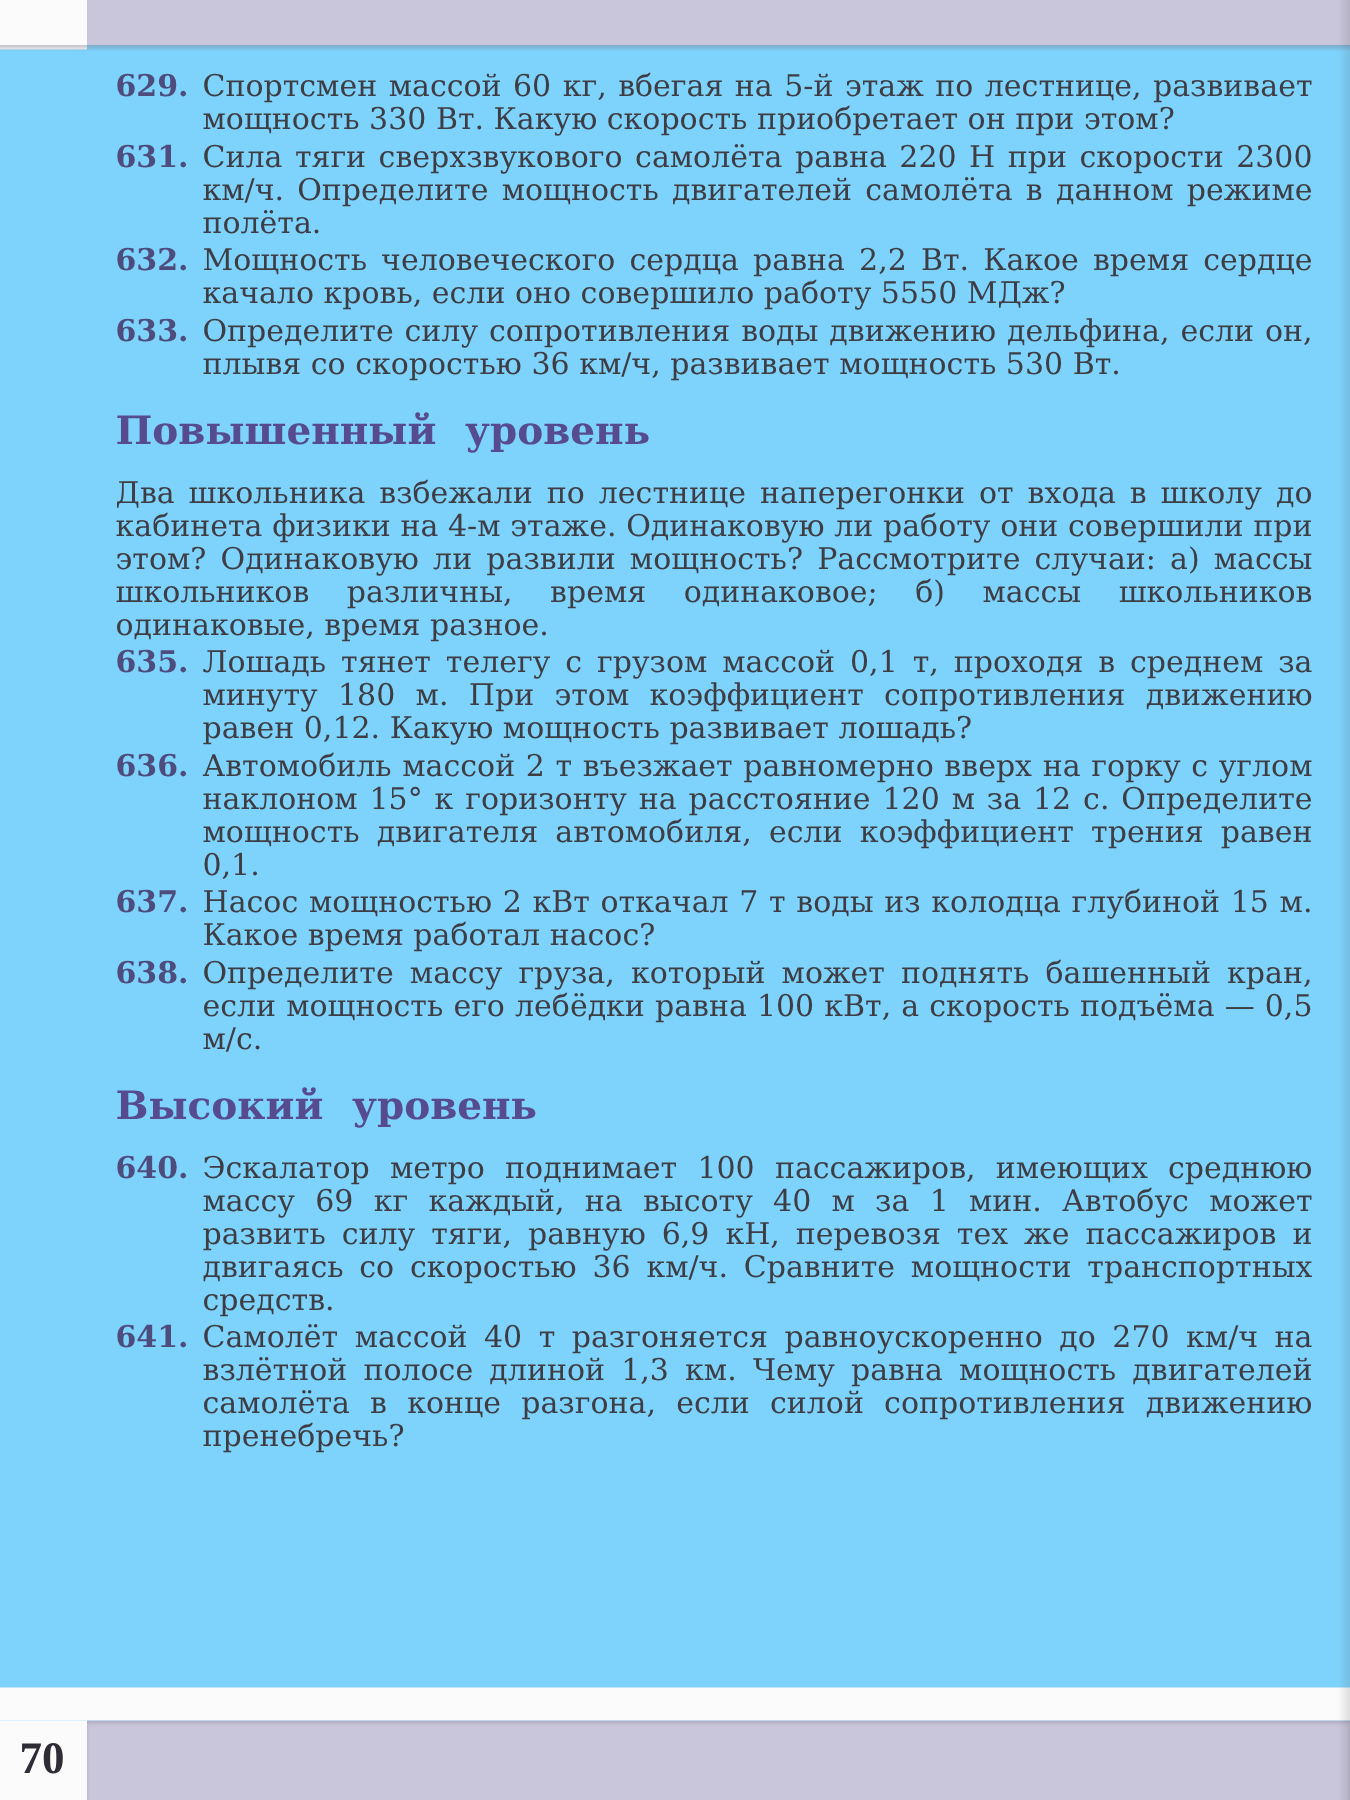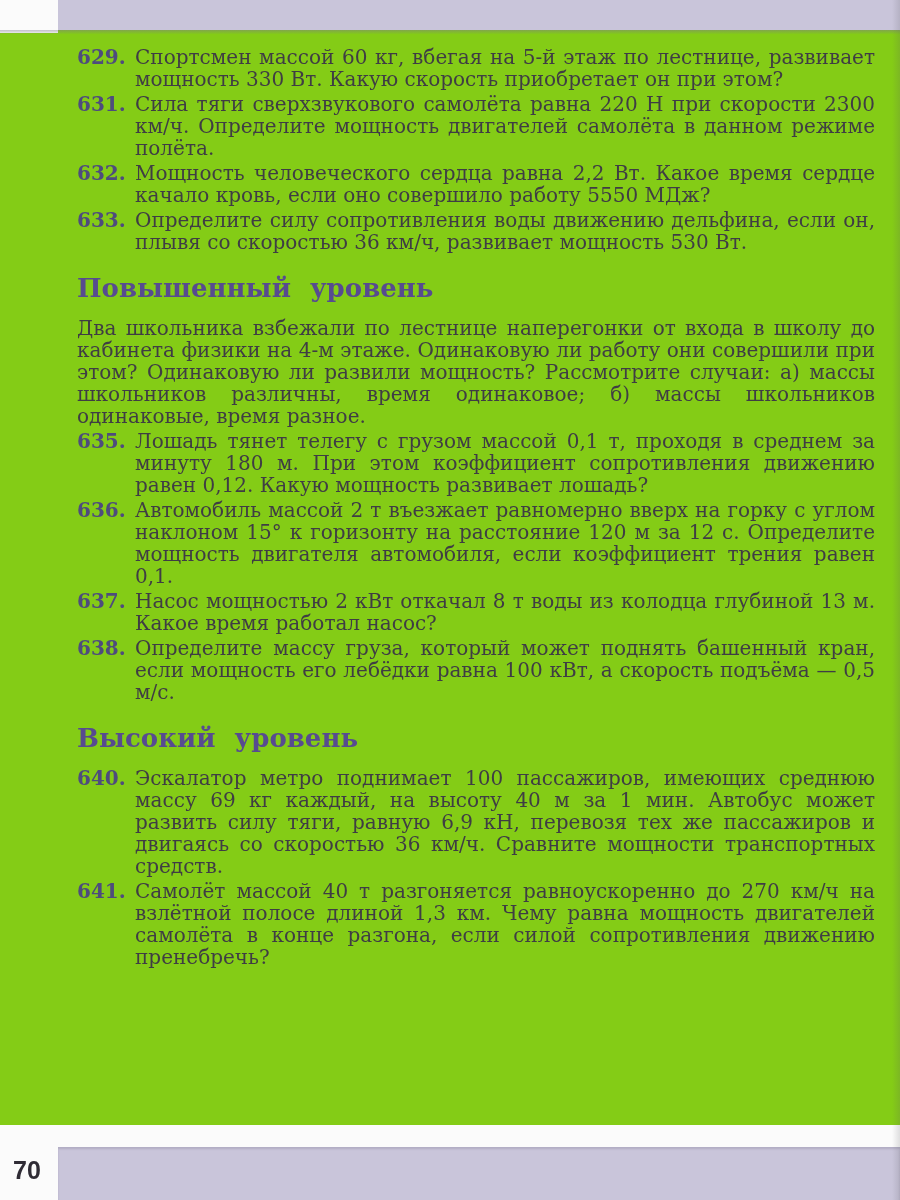--- a/index.html
+++ b/index.html
@@ -1,21 +1,21 @@
 <!DOCTYPE html>
 <html lang="ru" style="--accent-bar: #c9c5da; --problem-number: #4e4c7d; --heading: #574b90; --body-text: #3f3d44; --page-number: #2f2c35;"><head>
 <meta charset="utf-8">
 <style>
   html, body { margin: 0; padding: 0; background: #e8e8e8; }
   .page {
     position: relative;
     width: 900px;
     height: 1200px;
     margin: 0 auto;
-    background: #84cc16;
+    background: #7dd3fc;
     overflow: hidden;
     font-family: "DejaVu Serif", "Liberation Serif", serif;
   }
   
   .top-left-white {
     position: absolute; left: 0; top: 0; width: 58px; height: 33px;
     background: #fbfbfb;
   }
   .top-bar {
     position: absolute; left: 58px; right: 0; top: 0; height: 30px;
@@ -62,23 +62,23 @@
     position: absolute; left: 0; top: 1147px; width: 58px; height: 53px;
     background: #fbfbfb;
   }
   .bottom-bar {
     position: absolute; left: 58px; right: 0; top: 1147px; height: 53px;
     background: var(--accent-bar, #c9c5da);
     box-shadow: inset 0 2px 2px rgba(110,105,130,0.25);
   }
   .page-number {
     position: absolute; left: 13px; top: 1156px;
-    font-family: Liberation Sans, sans-serif;
+    font-family: Liberation Serif, serif;
     font-weight: bold;
-    font-size: 25px;
+    font-size: 30px;
     color: var(--page-number, #2f2c35);
   }
   .right-edge {
     position: absolute; right: 0; top: 0; width: 8px; height: 1200px;
     background: linear-gradient(to right, rgba(0,0,0,0), rgba(90,90,95,0.18));
   }
 </style>
 </head>
 <body>
 
@@ -111,21 +111,21 @@
       <div class="problem">
         <span class="problem-num">635.</span>
         <span class="problem-text">Лошадь тянет телегу с грузом массой 0,1 т, проходя в среднем за минуту 180 м. При этом коэффициент сопротивления движению равен 0,12. Какую мощность развивает лошадь?</span>
       </div>
       <div class="problem">
         <span class="problem-num">636.</span>
         <span class="problem-text">Автомобиль массой 2 т въезжает равномерно вверх на горку с углом наклоном 15° к горизонту на расстояние 120 м за 12 с. Определите мощность двигателя автомобиля, если коэффициент трения равен 0,1.</span>
       </div>
       <div class="problem">
         <span class="problem-num">637.</span>
-        <span class="problem-text">Насос мощностью 2 кВт откачал 8 т воды из колодца глубиной 13 м. Какое время работал насос?</span>
+        <span class="problem-text">Насос мощностью 2 кВт откачал 7 т воды из колодца глубиной 15 м. Какое время работал насос?</span>
       </div>
       <div class="problem">
         <span class="problem-num">638.</span>
         <span class="problem-text">Определите массу груза, который может поднять башенный кран, если мощность его лебёдки равна 100 кВт, а скорость подъёма — 0,5 м/с.</span>
       </div>
       <div class="section-heading">Высокий уровень</div>
       <div class="problem">
         <span class="problem-num">640.</span>
         <span class="problem-text">Эскалатор метро поднимает 100 пассажиров, имеющих среднюю массу 69 кг каждый, на высоту 40 м за 1 мин. Автобус может развить силу тяги, равную 6,9 кН, перевозя тех же пассажиров и двигаясь со скоростью 36 км/ч. Сравните мощности транспортных средств.</span>
       </div>

